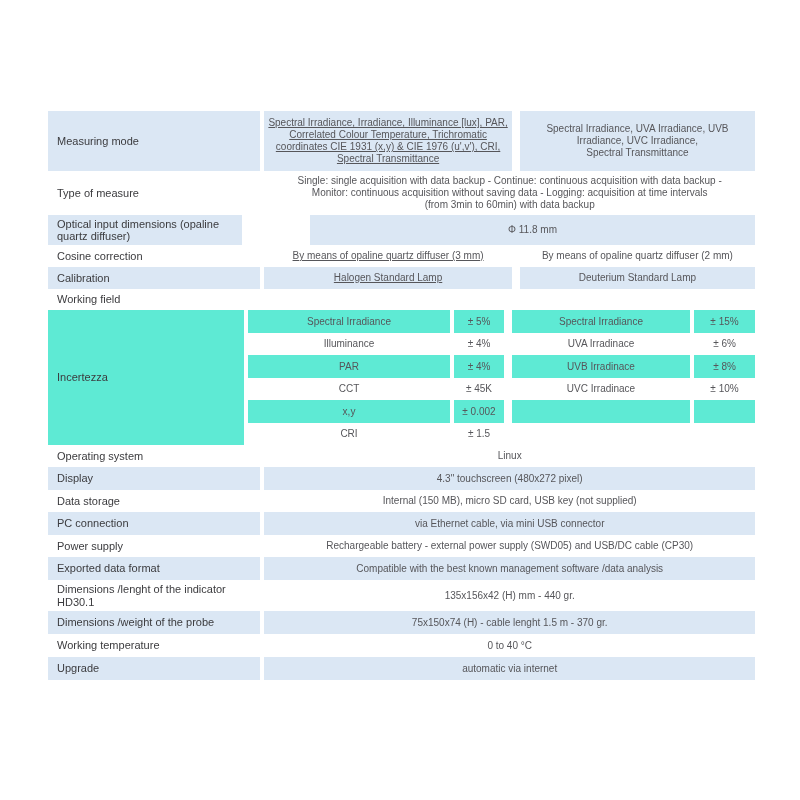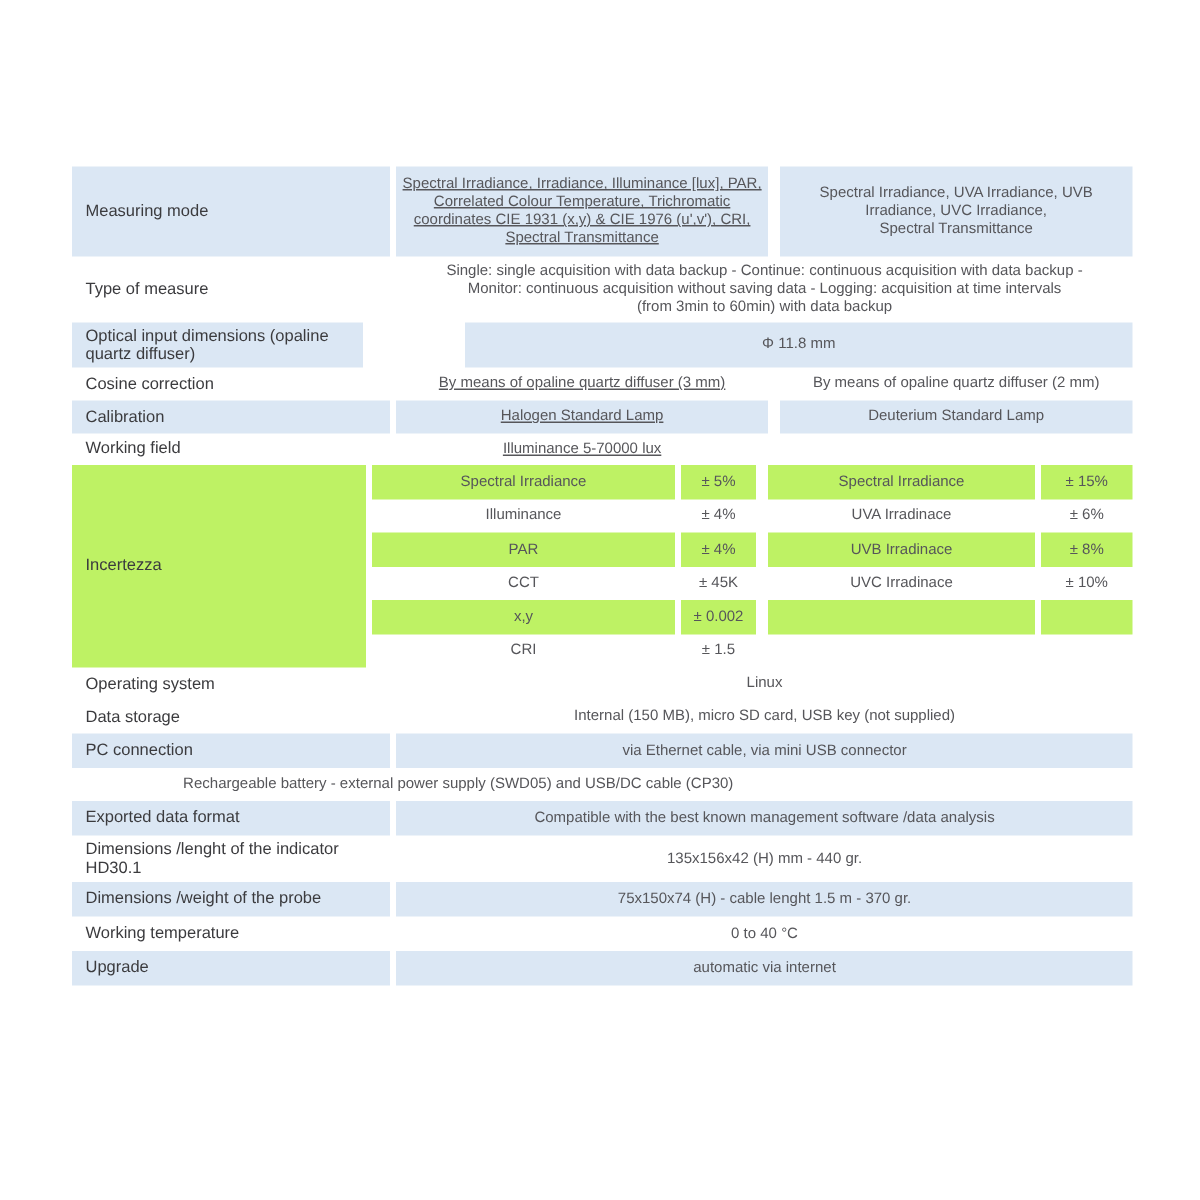--- a/index.html
+++ b/index.html
@@ -14,21 +14,21 @@
   .gut4{width:4px;flex:0 0 4px;}
   .gut8{width:8px;flex:0 0 8px;}
   .c{display:flex;align-items:center;justify-content:center;text-align:center;
      font-size:10px;color:#56565a;line-height:12px;padding:1px 4px;}
   .span{width:507px;}
   .half-l{width:256px;text-decoration:underline;}
   .half-r{width:243px;text-align:center;}
   .pre{white-space:pre-line;}
   
   .bb{background:#dbe7f4;}
-  .bg{background:#bef264;}
+  .bg{background:#5eead4;}
   
   .h60{height:60px;} .h44{height:44px;} .h30{height:30px;gap:32px;} .h22{height:22px;}
   .h23{height:23px;} .h21{height:21px;} .h31{height:31px;} .h135{height:135px;}
   
   .sub-col{width:507px;display:flex;flex-direction:column;}
   .sub-row{display:flex;width:507px;}
   .p1{width:202px;} .v1{width:50px;} .p2{width:178px;} .v2{width:61px;}
 </style>
 </head>
 <body>
@@ -74,21 +74,20 @@
     <div class="lbl bb">Calibration</div>
     <div class="gut4"></div>
     <div class="c half-l bb">Halogen Standard Lamp</div>
     <div class="gut8"></div>
     <div class="c half-r bb">Deuterium Standard Lamp</div>
   </div>
 
   <div class="row h21">
     <div class="lbl">Working field</div>
     <div class="gut4"></div>
-    <div class="c half-l">Illuminance 5-70000 lux</div>
     <div class="gut8"></div>
     <div class="c half-r"></div>
   </div>
 
   <div class="row h135">
     <div class="lbl bg">Incertezza</div>
     <div class="gut4"></div>
     <div class="sub-col">
 
       <div class="sub-row h23">
@@ -153,34 +152,40 @@
 
     </div>
   </div>
 
   <div class="row h22">
     <div class="lbl">Operating system</div>
     <div class="gut4"></div>
     <div class="c span">Linux</div>
   </div>
 
+  <div class="row h23">
+    <div class="lbl bb">Display</div>
+    <div class="gut4"></div>
+    <div class="c span bb">4.3" touchscreen (480x272 pixel)</div>
+  </div>
 
   <div class="row h22">
     <div class="lbl">Data storage</div>
     <div class="gut4"></div>
     <div class="c span">Internal (150 MB), micro SD card, USB key (not supplied)</div>
   </div>
 
   <div class="row h23">
     <div class="lbl bb">PC connection</div>
     <div class="gut4"></div>
     <div class="c span bb">via Ethernet cable, via mini USB connector</div>
   </div>
 
   <div class="row h22">
+    <div class="lbl">Power supply</div>
     <div class="gut4"></div>
     <div class="c span">Rechargeable battery - external power supply (SWD05) and USB/DC cable (CP30)</div>
   </div>
 
   <div class="row h23">
     <div class="lbl bb">Exported data format</div>
     <div class="gut4"></div>
     <div class="c span bb">Compatible with the best known management software /data analysis</div>
   </div>
 

